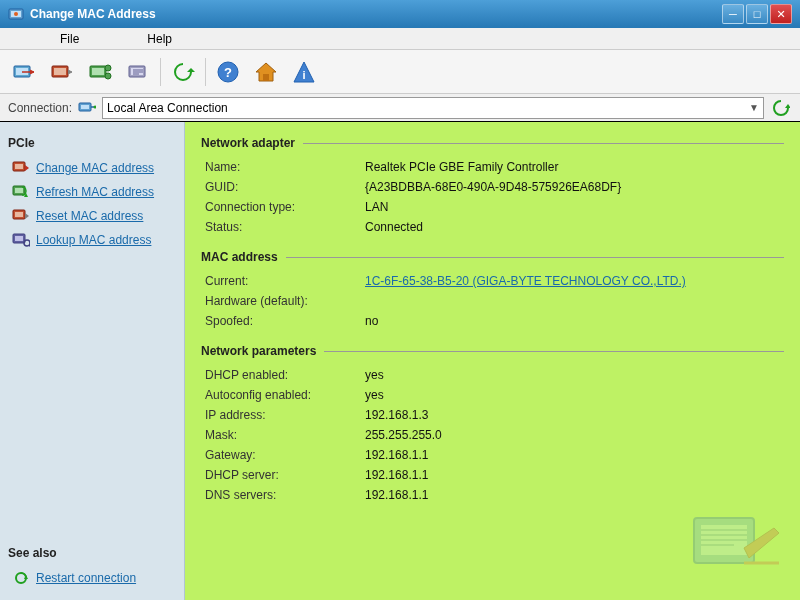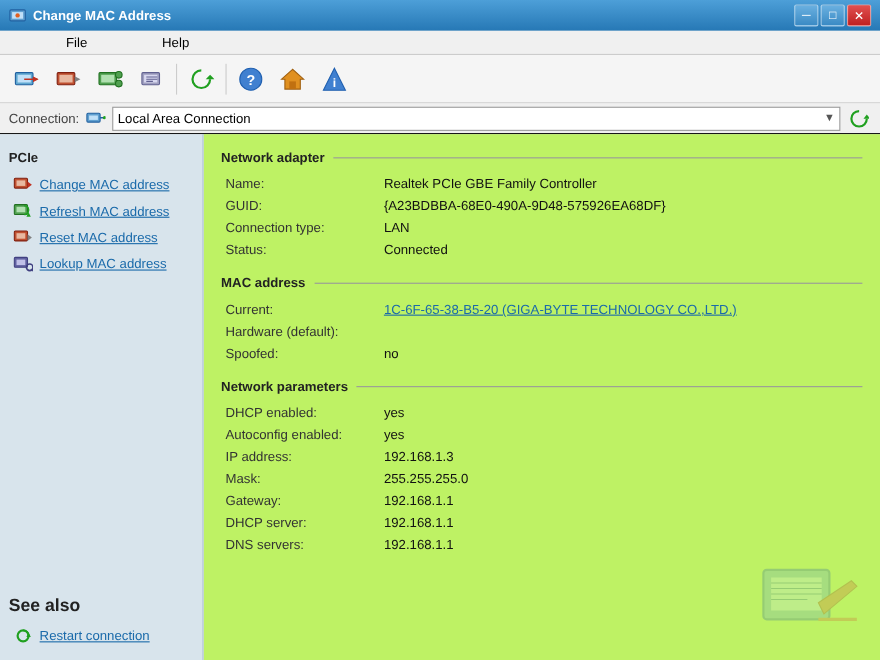--- a/index.html
+++ b/index.html
@@ -173,21 +173,21 @@
       width: 18px;
       height: 18px;
       flex-shrink: 0;
     }
     .sidebar-bottom {
       margin-top: auto;
       padding-top: 8px;
     }
     .see-also-title {
       font-weight: bold;
-      font-size: 16px;
+      font-size: 12px;
       color: #222;
       margin-bottom: 6px;
     }
 
     
     .content {
       flex: 1;
       background: #bef264;
       padding: 14px 16px;
       overflow-y: auto;
@@ -205,21 +205,21 @@
       white-space: nowrap;
     }
     .section-line {
       flex: 1;
       height: 1px;
       background: #999;
     }
     .info-grid {
       display: grid;
       grid-template-columns: 140px 1fr;
-      gap: 2px 4px;
+      gap: 2px 20px;
       margin-bottom: 14px;
       padding-left: 4px;
     }
     .info-label {
       color: #333;
       font-size: 12px;
       padding: 2px 0;
     }
     .info-value {
       color: #111;

